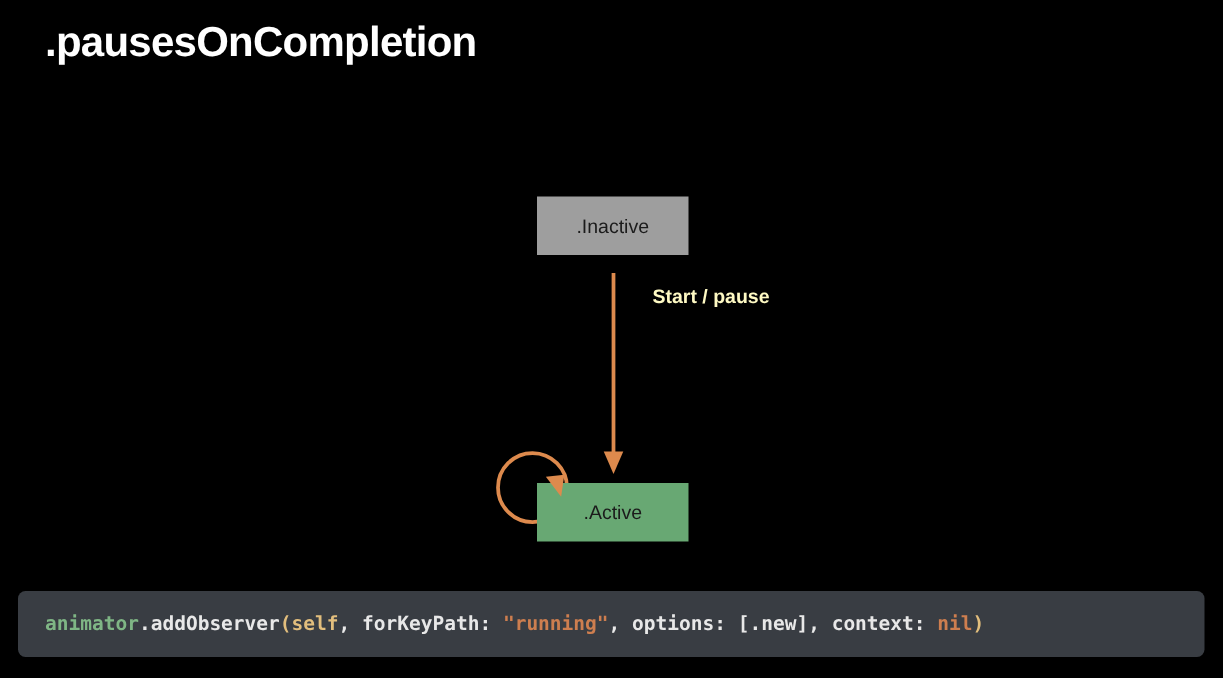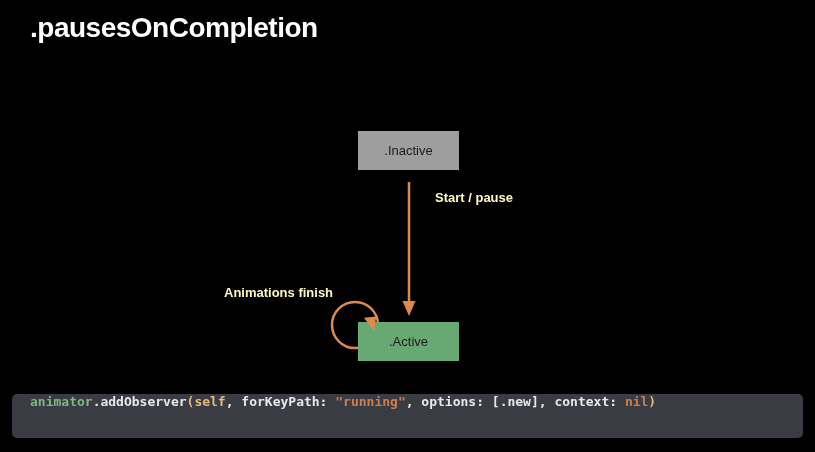--- a/index.html
+++ b/index.html
@@ -24,21 +24,21 @@
   .svg-over { z-index:3; }
   .edge-label {
     position:absolute; z-index:4; color:#fef9c3;
     font-size:13px; font-weight:600; white-space:nowrap;
   }
   .label-start  { left:435px; top:190px; }
   .label-finish { left:224px; top:285px; }
   .codebar {
     position:absolute; left:12px; top:394px; width:791px; height:44px;
     border-radius:5px; z-index:5;
-    display:flex; align-items:flex-start; box-sizing:border-box; padding-left:18px;
+    display:flex; align-items:center; box-sizing:border-box; padding-left:18px;
   }
   .code-line {
     font-family:"DejaVu Sans Mono","Liberation Mono",monospace;
     font-size:13px; font-weight:600; white-space:pre; letter-spacing:0;
   }
 </style>
 </head>
 <body>
 
 <div class="slide">
@@ -58,20 +58,19 @@
       <span>.Inactive</span>
     </div>
 
     <svg class="svg-layer svg-over" width="815" height="452" viewBox="0 0 815 452">
       <line x1="409" y1="182" x2="409" y2="303" stroke-width="2.5" class="arrow-stroke" stroke="#dd8a4d"></line>
       <polygon points="402.5,301 415.5,301 409,316" class="arrow-fill" fill="#dd8a4d"></polygon>
       <polygon points="-6,-13 6,-10 -1,3" transform="translate(374,328) rotate(-20)" class="arrow-fill" fill="#dd8a4d"></polygon>
     </svg>
 
     <div class="edge-label label-start">Start / pause</div>
-    <div class="edge-label label-finish">Animations finish</div>
   </div>
 
   <div class="codebar" style="background: rgb(57, 61, 67);">
     <code class="code-line"><span style="color: rgb(127, 182, 133);">animator</span><span style="color: rgb(232, 232, 232);">.addObserver</span><span style="color: rgb(226, 190, 125);">(</span><span style="color: rgb(226, 190, 125);">self</span><span style="color: rgb(232, 232, 232);">, forKeyPath: </span><span style="color: rgb(206, 126, 79);">"running"</span><span style="color: rgb(232, 232, 232);">, options: [.new], context: </span><span style="color: rgb(206, 126, 79);">nil</span><span style="color: rgb(226, 190, 125);">)</span></code>
   </div>
 
 </div>
 
 </body></html>

